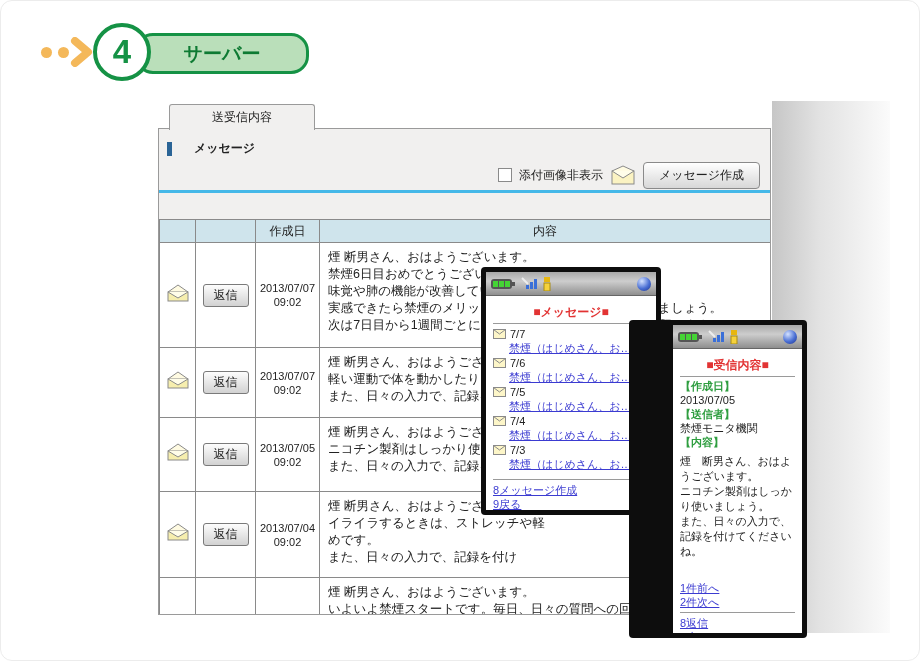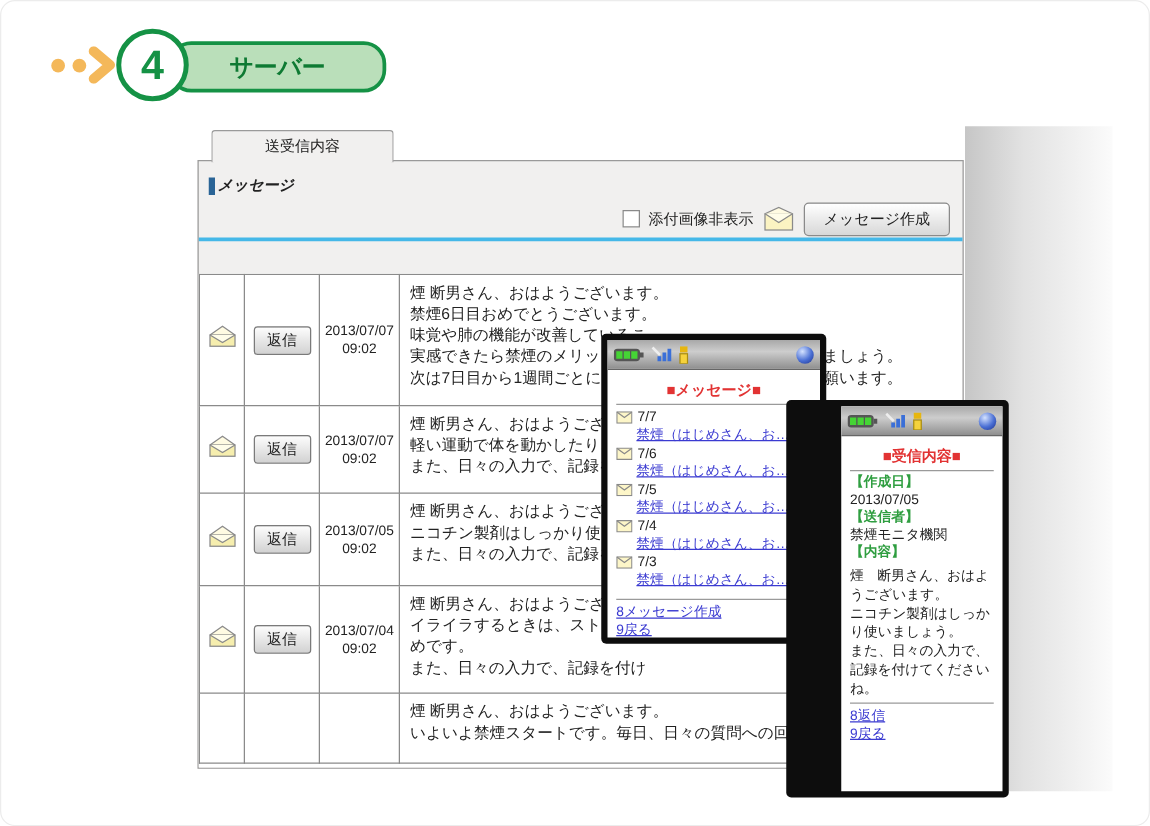--- a/index.html
+++ b/index.html
@@ -14,21 +14,21 @@
     border-radius:18px;z-index:1;display:flex;align-items:center;justify-content:center;font-weight:bold;font-size:19px;color:#0e7a33;text-align:right;}
   .page-title{position:absolute;left:308px;top:38px;font-size:22px;color:#161616;letter-spacing:0.5px;}
 
   
   .tab{position:absolute;left:168px;top:103px;width:144px;height:25px;background:#f1f0ef;border:1px solid #9a9a9a;border-bottom:none;
     border-radius:3px 3px 0 0;font-size:12px;color:#222;display:flex;align-items:center;justify-content:center;z-index:2;}
   .winpanel{position:absolute;left:157px;top:127px;width:613px;height:487px;background:#f1f0ef;border:1px solid #9a9a9a;box-sizing:border-box;}
   .side-strip{position:absolute;left:771px;top:100px;width:118px;height:532px;
     background:linear-gradient(90deg,#c6c6c6 0%,#e2e2e2 40%,#fbfbfb 100%);}
 
-  .section{position:absolute;left:8px;top:11px;display:flex;align-items:center;gap:2px;font-style:italic;}
+  .section{position:absolute;left:8px;top:11px;display:flex;align-items:center;gap:22px;}
   .bluebar{width:5px;height:14px;background:#2a6496;}
   .section-title{font-size:12px;font-weight:bold;color:#222;}
 
   .toolbar{position:absolute;right:10px;top:33px;height:26px;display:flex;align-items:center;gap:7px;}
   .cb{width:12px;height:12px;background:#fff;border:1px solid #8a8a8a;display:inline-block;}
   .cb-label{font-size:12px;color:#222;}
   .btn{background:linear-gradient(#ffffff,#e9e9e9 55%,#d8d8d8);border:1px solid #8a8a8a;border-radius:4px;
     font-size:12px;color:#222;padding:4px 15px;font-family:inherit;}
   .cyanline{position:absolute;left:0;right:0;top:61px;height:3px;background:#45b8e8;}
   .pagerow{position:absolute;left:0;right:0;top:64px;height:26px;background:#fff;display:flex;align-items:center;
@@ -113,20 +113,26 @@
 
     <div class="tablewrap">
       <table class="msg">
         <colgroup>
             <col style="width:36px">
             <col style="width:60px">
             <col style="width:64px">
             <col style="width:451px">
           </colgroup>
         <tbody>
+            <tr>
+          <th></th>
+          <th></th>
+          <th>作成日</th>
+          <th>内容</th>
+        </tr>
 
         <tr style="height:105px;">
           <td class="c-icon">
             <svg width="24" height="19" viewBox="0 0 24 19">
               <path d="M2 8 L12 1 L22 8" fill="#fffbe2" stroke="#8a8a8a"></path>
               <rect x="2" y="8" width="20" height="9" fill="#f6eeae" stroke="#8a8a8a"></rect>
               <path d="M2 8 L12 14 L22 8" fill="#fffde9" stroke="#8a8a8a"></path>
             </svg>
           </td>
           <td class="c-btn"><button class="replybtn">返信</button></td>
@@ -369,20 +375,24 @@
         <div class="p2row glabel">【作成日】</div>
         <div class="p2row">2013/07/05</div>
         <div class="p2row glabel">【送信者】</div>
         <div class="p2row">禁煙モニタ機関</div>
         <div class="p2row glabel">【内容】</div>
         <div class="p2body">
           <div>煙　断男さん、おはようございます。</div>
           <div>ニコチン製剤はしっかり使いましょう。</div>
           <div>また、日々の入力で、記録を付けてくださいね。</div>
         </div>
+        <div class="pnav" style="margin-top:22px;">
+          <a>1件前へ</a>
+          <a>2件次へ</a>
+        </div>
         <hr class="phr">
         <div class="pmenu">
           <a>8返信</a>
           <a>9戻る</a>
         </div>
       </div>
     </div>
   </div>
 
 </div>

